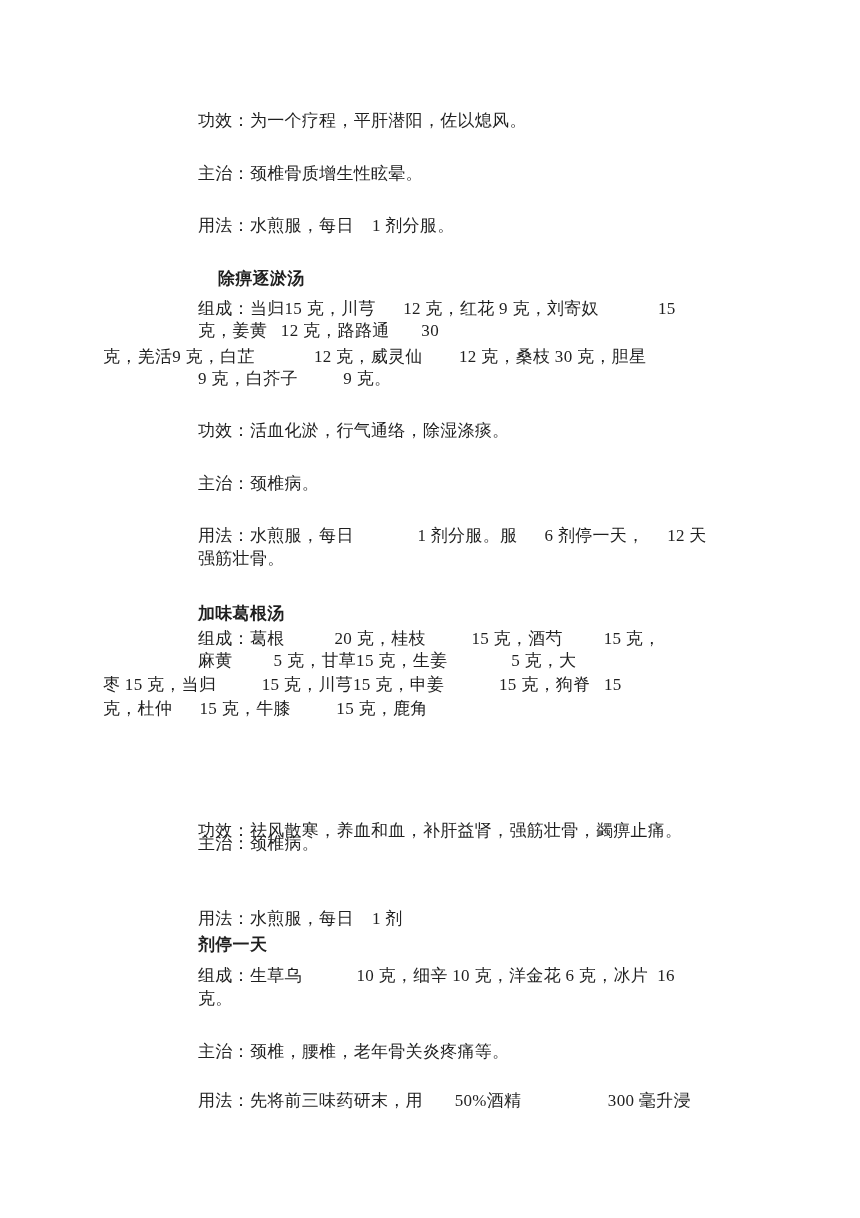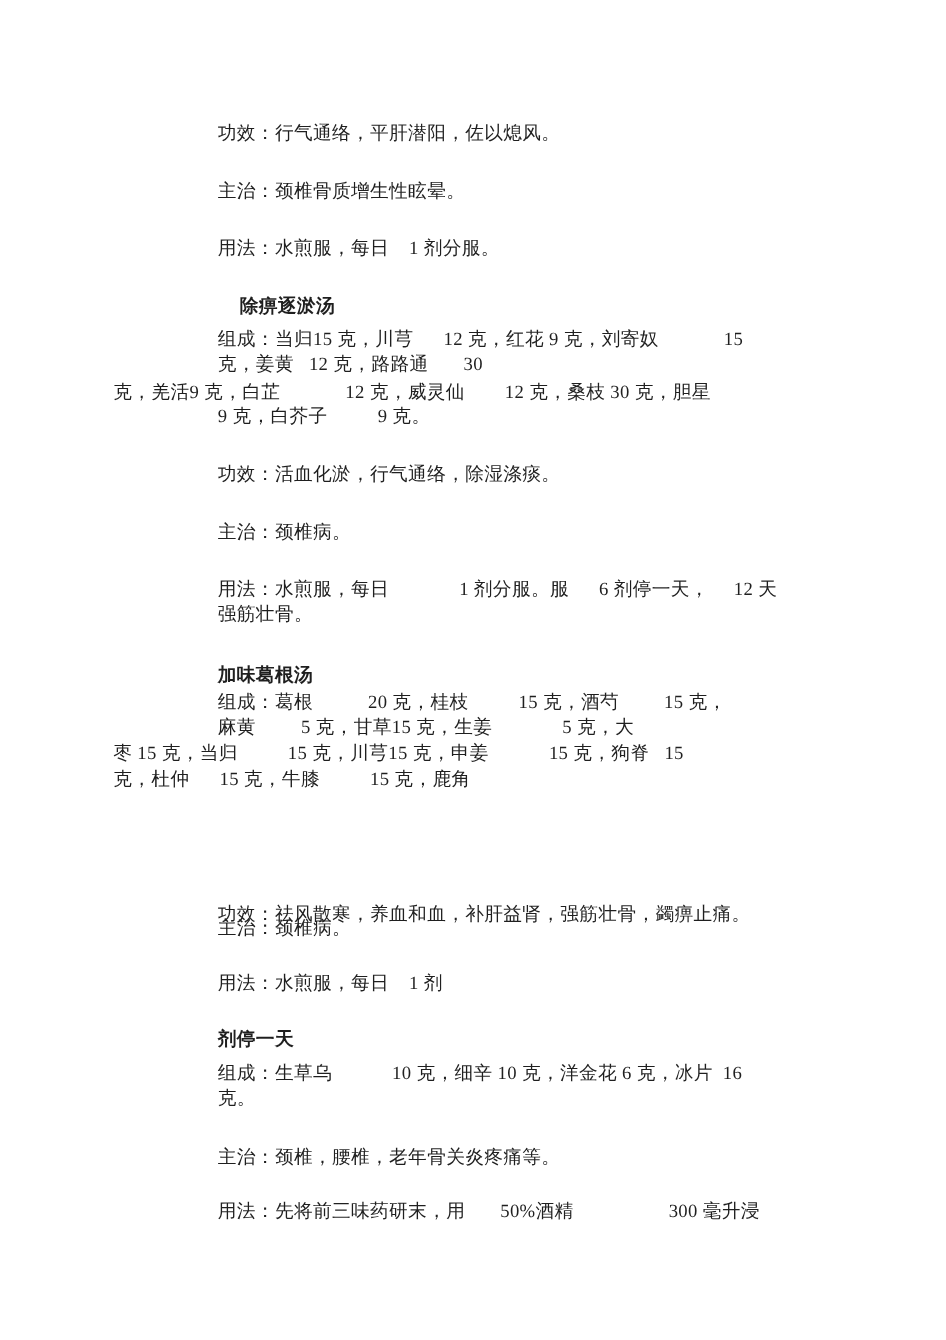--- a/index.html
+++ b/index.html
@@ -27,42 +27,42 @@
     }
     .title-line {
       font-weight: 600;
     }
   </style>
 </head>
 <body>
 
 <div class="page">
 
-  <div class="line" style="left:198px; top:109px;">功效：行气通络，平肝潜阳，佐以熄风。</div>
+  <div class="line" style="left:198px; top:109px;">功效：为一个疗程，平肝潜阳，佐以熄风。</div>
   <div class="line" style="left:198px; top:162px;">主治：颈椎骨质增生性眩晕。</div>
   <div class="line" style="left:198px; top:214px;">用法：水煎服，每日    1 剂分服。</div>
 
   <div class="line title-line" style="left:198px; top:267px;padding-left:20px;">除痹逐淤汤</div>
   <div class="line" style="left:198px; top:297px;">组成：当归15 克，川芎      12 克，红花 9 克，刘寄奴             15</div>
   <div class="line" style="left:198px; top:319px;">克，姜黄   12 克，路路通       30</div>
   <div class="line" style="left:103px; top:345px;">克，羌活9 克，白芷             12 克，威灵仙        12 克，桑枝 30 克，胆星</div>
   <div class="line" style="left:198px; top:367px;">9 克，白芥子          9 克。</div>
   <div class="line" style="left:198px; top:419px;">功效：活血化淤，行气通络，除湿涤痰。</div>
   <div class="line" style="left:198px; top:472px;">主治：颈椎病。</div>
   <div class="line" style="left:198px; top:524px;">用法：水煎服，每日              1 剂分服。服      6 剂停一天，     12 天</div>
   <div class="line" style="left:198px; top:547px;">强筋壮骨。</div>
 
   <div class="line title-line" style="left:198px; top:602px;">加味葛根汤</div>
   <div class="line" style="left:198px; top:627px;">组成：葛根           20 克，桂枝          15 克，酒芍         15 克，</div>
   <div class="line" style="left:198px; top:649px;">麻黄         5 克，甘草15 克，生姜              5 克，大</div>
   <div class="line" style="left:103px; top:673px;">枣 15 克，当归          15 克，川芎15 克，申姜            15 克，狗脊   15</div>
   <div class="line" style="left:103px; top:697px;">克，杜仲      15 克，牛膝          15 克，鹿角</div>
   <div class="line" style="left:198px; top:777px;margin-top:42px;">功效：祛风散寒，养血和血，补肝益肾，强筋壮骨，蠲痹止痛。</div>
   <div class="line" style="left:198px; top:832px;">主治：颈椎病。</div>
-  <div class="line" style="left:198px; top:882px;">用法：水煎服，每日    1 剂</div>
+  <div class="line" style="left:198px; top:907px;">用法：水煎服，每日    1 剂</div>
 
   <div class="line title-line" style="left:198px; top:933px;">剂停一天</div>
   <div class="line" style="left:198px; top:964px;">组成：生草乌            10 克，细辛 10 克，洋金花 6 克，冰片  16</div>
   <div class="line" style="left:198px; top:987px;">克。</div>
   <div class="line" style="left:198px; top:1040px;">主治：颈椎，腰椎，老年骨关炎疼痛等。</div>
   <div class="line" style="left:198px; top:1089px;">用法：先将前三味药研末，用       50%酒精                   300 毫升浸</div>
 
 </div>
 
 </body></html>

